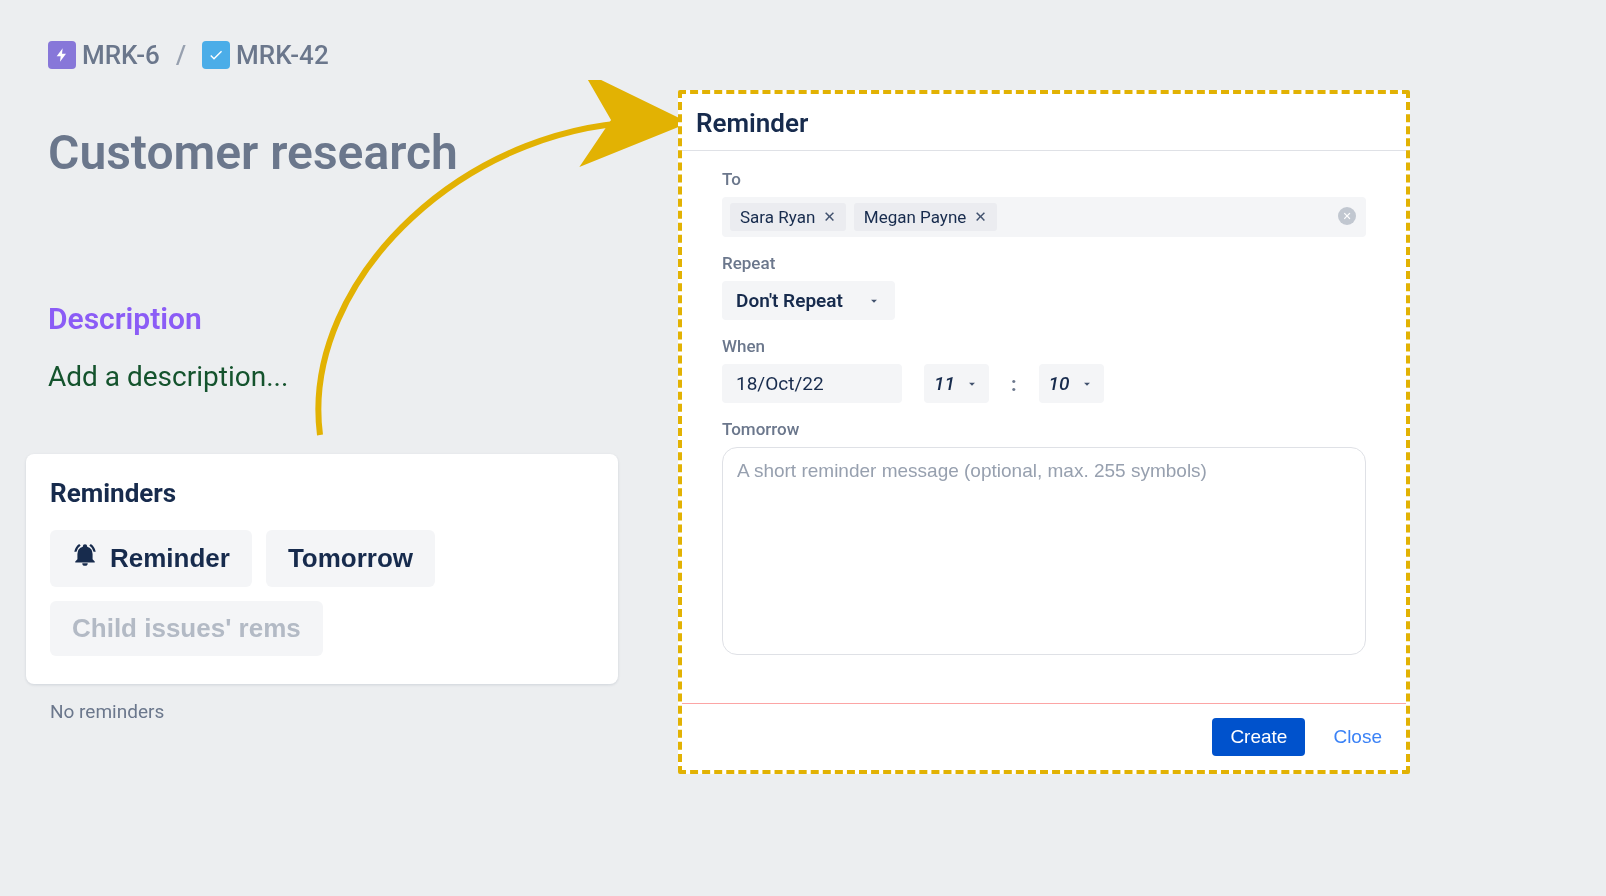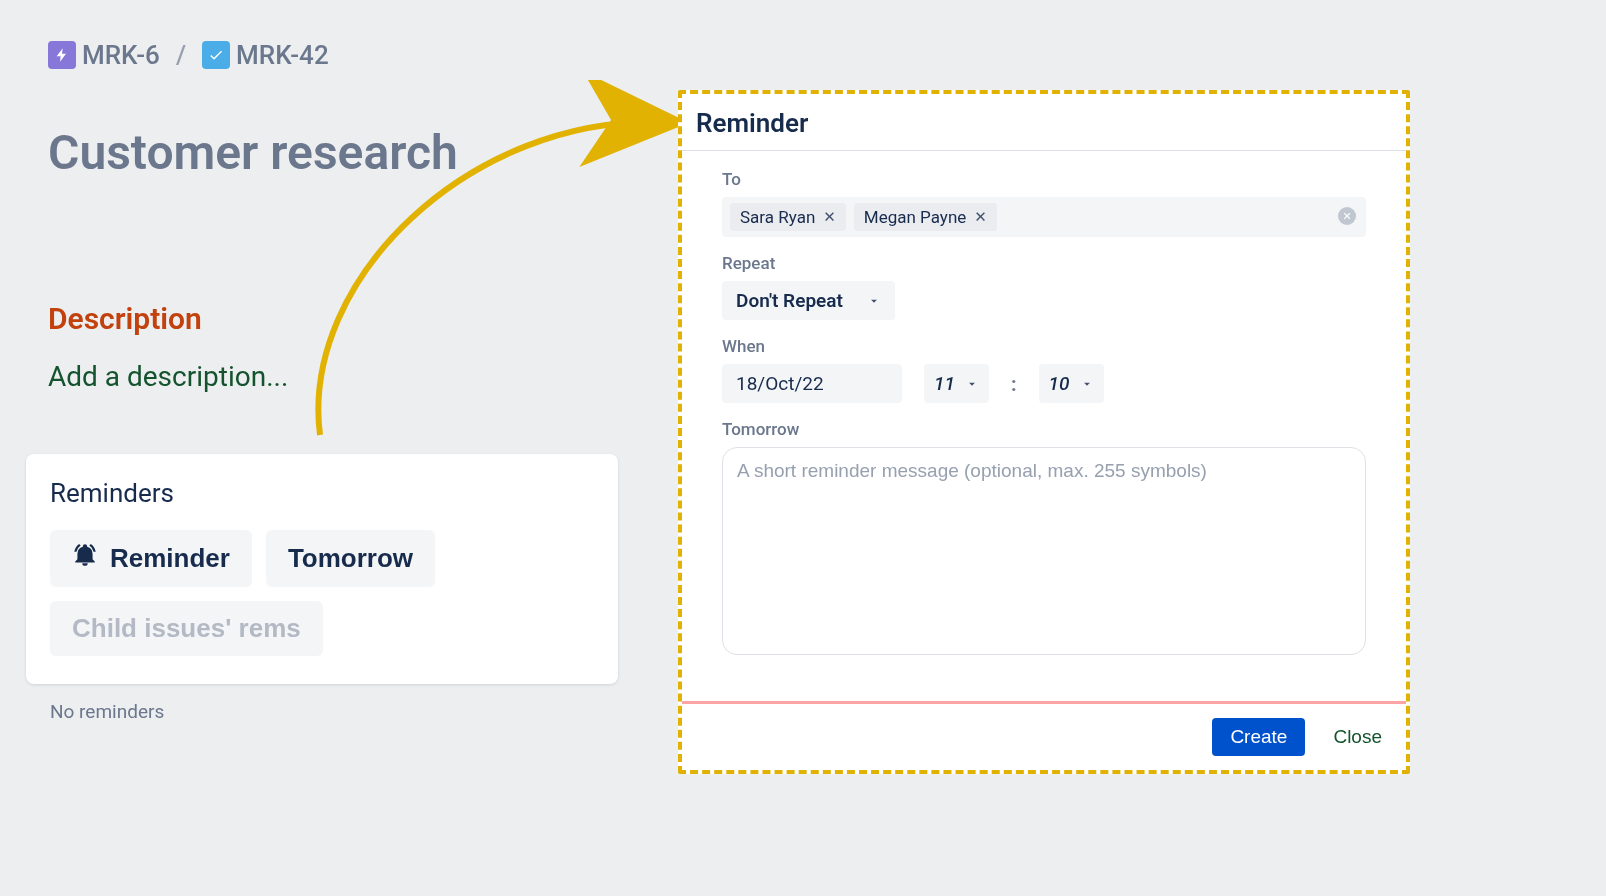--- a/index.html
+++ b/index.html
@@ -50,21 +50,21 @@
     margin-top: 54px;
     font-size: 48px;
     font-weight: 600;
     color: #6b778c;
   }
 
   .description-block { margin-top: 120px; }
   .desc-heading {
     font-size: 30px;
     font-weight: 600;
-    color: #c2410c;
+    color: #8b5cf6;
   }
   .desc-placeholder {
     margin-top: 24px;
     font-size: 28px;
     color: #14532d;
     cursor: text;
   }
 
   
   .reminders-card {
@@ -72,21 +72,21 @@
     left: 26px;
     top: 454px;
     width: 592px;
     background: #ffffff;
     border-radius: 8px;
     padding: 24px 24px 28px 24px;
     box-shadow: 0 1px 3px rgba(9,30,66,0.12);
   }
   .reminders-title {
     font-size: 26px;
-    font-weight: 400;
+    font-weight: 700;
     color: #172b4d;
     margin-bottom: 22px;
   }
   .reminder-btn-row {
     display: flex;
     flex-wrap: wrap;
     gap: 14px;
   }
   .reminder-btn {
     background: #f4f5f7;
@@ -236,42 +236,42 @@
     font-family: Liberation Sans, sans-serif;
     resize: none;
   }
   .message-area::placeholder { color: #97a0af; }
 
   .dialog-footer {
     position: absolute;
     bottom: 0;
     left: 0;
     right: 0;
-    border-top: 3px solid #fca5a5;
+    border-top: 1px solid #fca5a5;
     padding: 14px 18px 14px 18px;
     display: flex;
     justify-content: flex-end;
     align-items: center;
     gap: 22px;
     background: #ffffff;
   }
   .btn-primary {
     background: #0052cc;
     color: #ffffff;
     border: none;
     border-radius: 4px;
     padding: 8px 18px;
     font-size: 19px;
     font-weight: 500;
     cursor: pointer;
   }
   .btn-link {
     background: none;
     border: none;
-    color: #14532d;
+    color: #3b82f6;
     font-size: 19px;
     font-weight: 500;
     cursor: pointer;
   }
 
   
   .arrow-svg {
     position: absolute;
     left: 290px;
     top: 80px;

